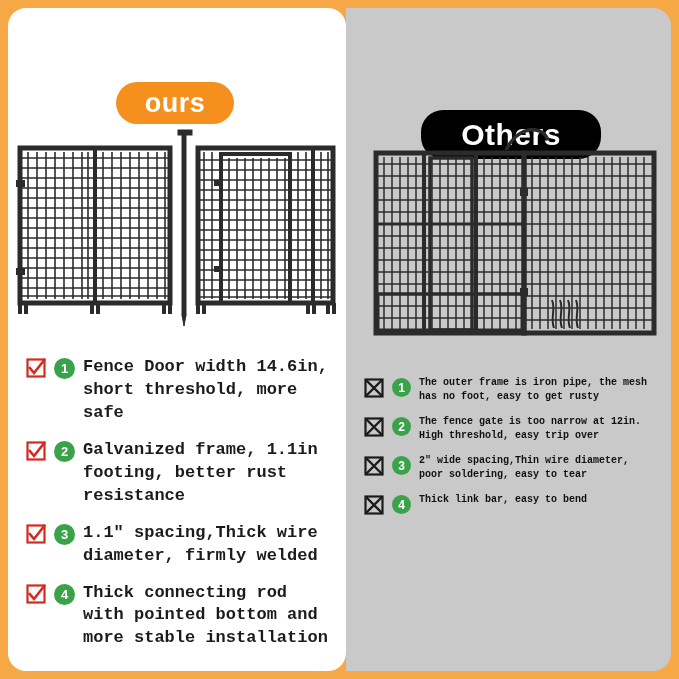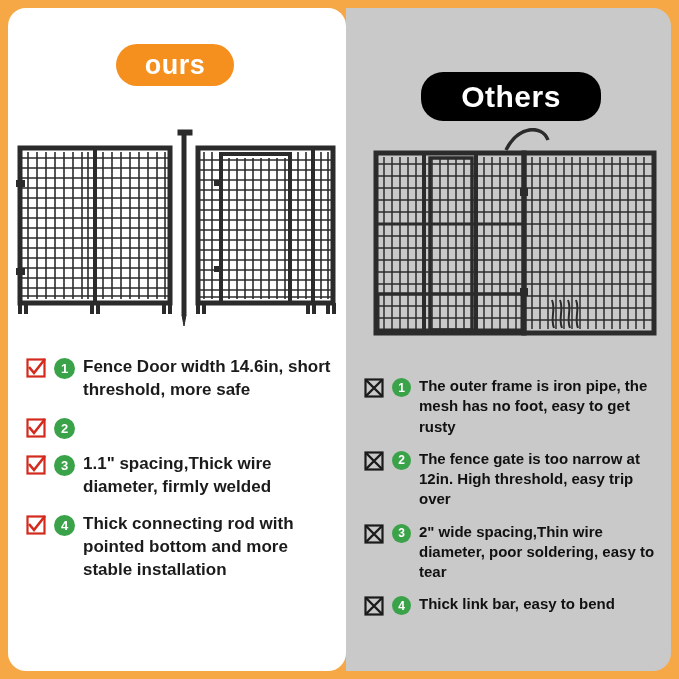--- a/index.html
+++ b/index.html
@@ -42,20 +42,21 @@
 
   
   .badge {
     position: absolute;
     display: flex;
     align-items: center;
     justify-content: center;
     border-radius: 22px;
     font-weight: bold;
     letter-spacing: 0.5px;
+    margin-top: 38px;
   }
   .badge-ours {
     left: 116px;
     top: 44px;
     width: 118px;
     height: 42px;
     background: #f5901f;
     color: #ffffff;
     font-size: 27px;
   }
@@ -119,23 +120,24 @@
     justify-content: center;
     margin: 2px 8px 0 8px;
   }
 
   .ftext {
     flex: 1 1 auto;
     font-size: 17px;
     line-height: 1.35;
     color: #1b1b1b;
     font-weight: bold;
+    font-family: Liberation Mono, monospace;
   }
   .others-item .ftext {
-    font-size: 15px;
+    font-size: 10px;
     font-weight: bold;
     color: #111;
   }
   .others-item .num { width: 19px; height: 19px; font-size: 12px; }
 </style>
 </head>
 <body>
 
 <div class="stage">
 
@@ -263,20 +265,21 @@
       </div>
 
       <div class="feature">
         <span class="mark">
           <svg width="20" height="20" viewBox="0 0 20 20">
             <rect x="1.5" y="1.5" width="17" height="17" fill="none" stroke="#d32a1e" stroke-width="2.2"></rect>
             <path d="M3 9 L8 15 L19 1" fill="none" stroke="#d32a1e" stroke-width="2.6"></path>
           </svg>
         </span>
         <span class="num">2</span>
+        <span class="ftext">Galvanized frame,  1.1in footing, better rust resistance</span>
       </div>
 
       <div class="feature">
         <span class="mark">
           <svg width="20" height="20" viewBox="0 0 20 20">
             <rect x="1.5" y="1.5" width="17" height="17" fill="none" stroke="#d32a1e" stroke-width="2.2"></rect>
             <path d="M3 9 L8 15 L19 1" fill="none" stroke="#d32a1e" stroke-width="2.6"></path>
           </svg>
         </span>
         <span class="num">3</span>

